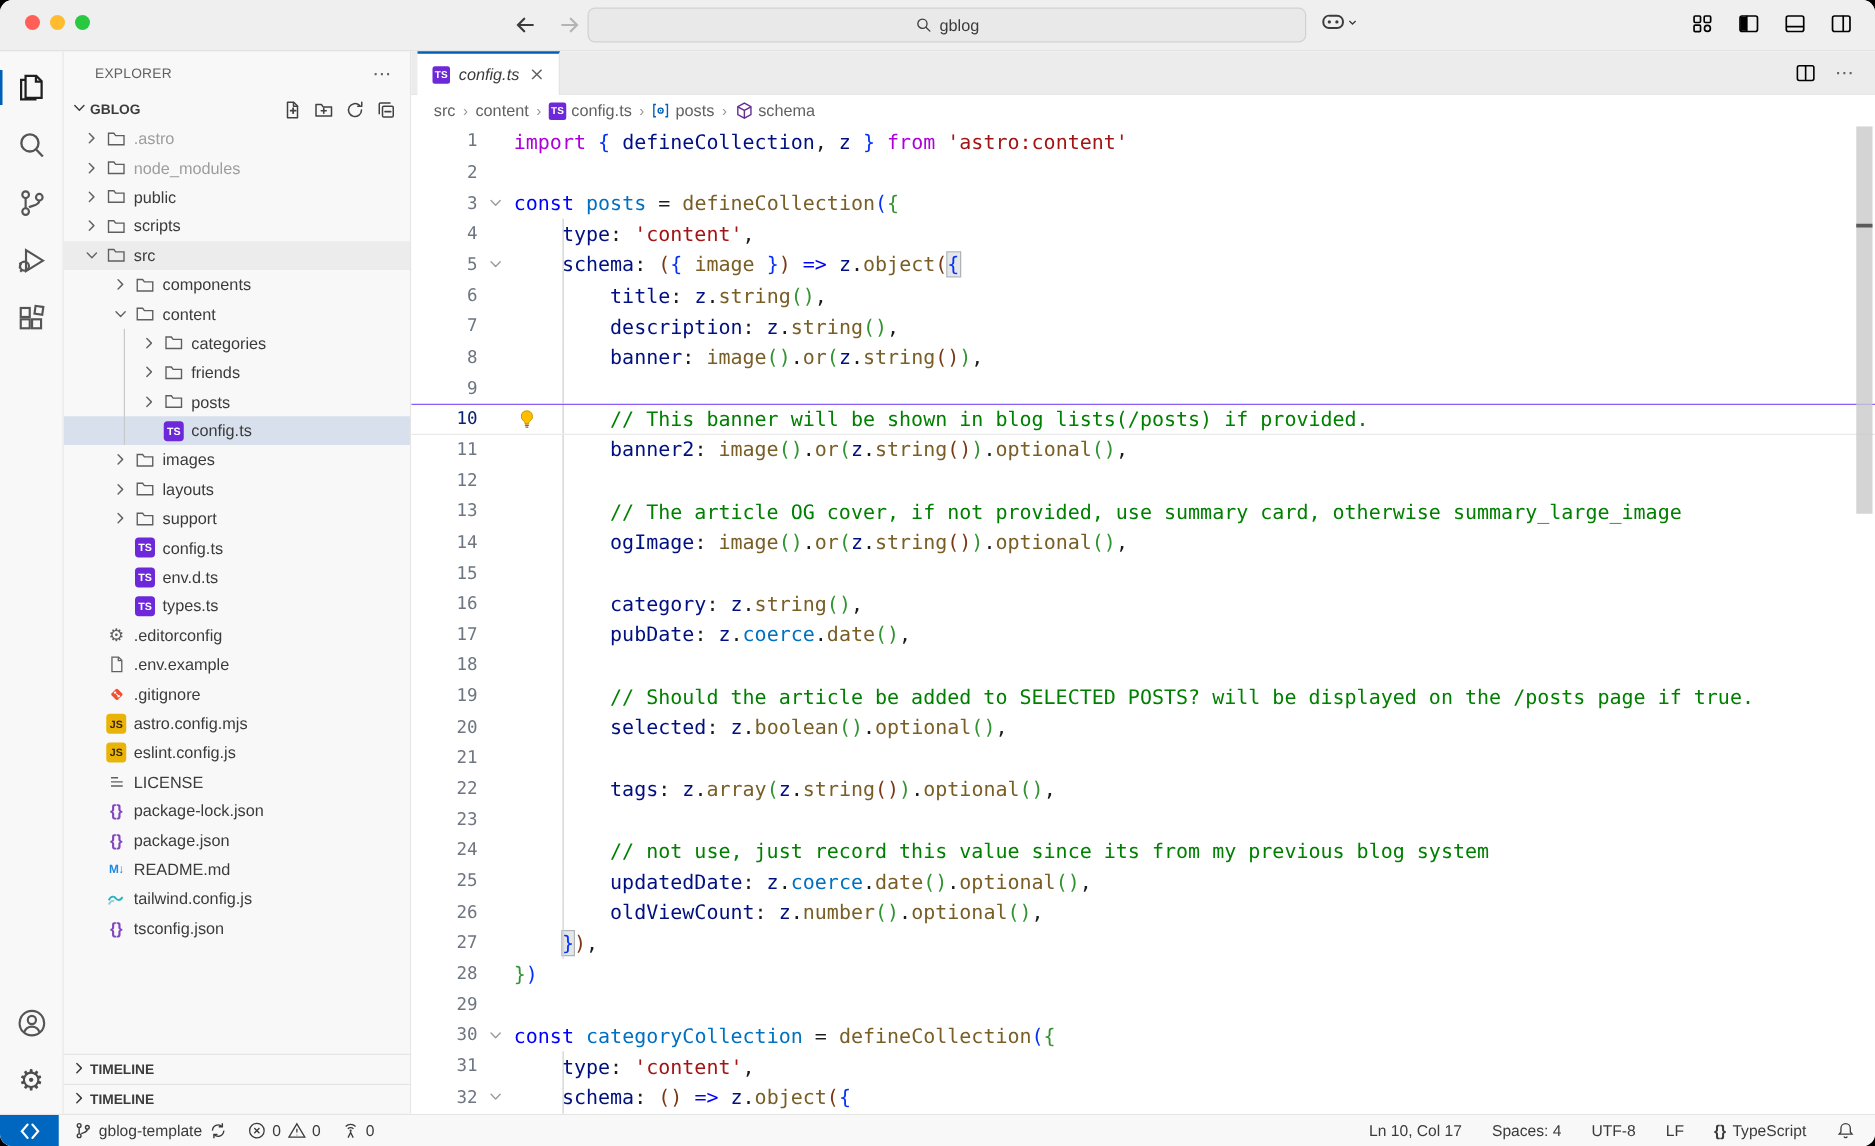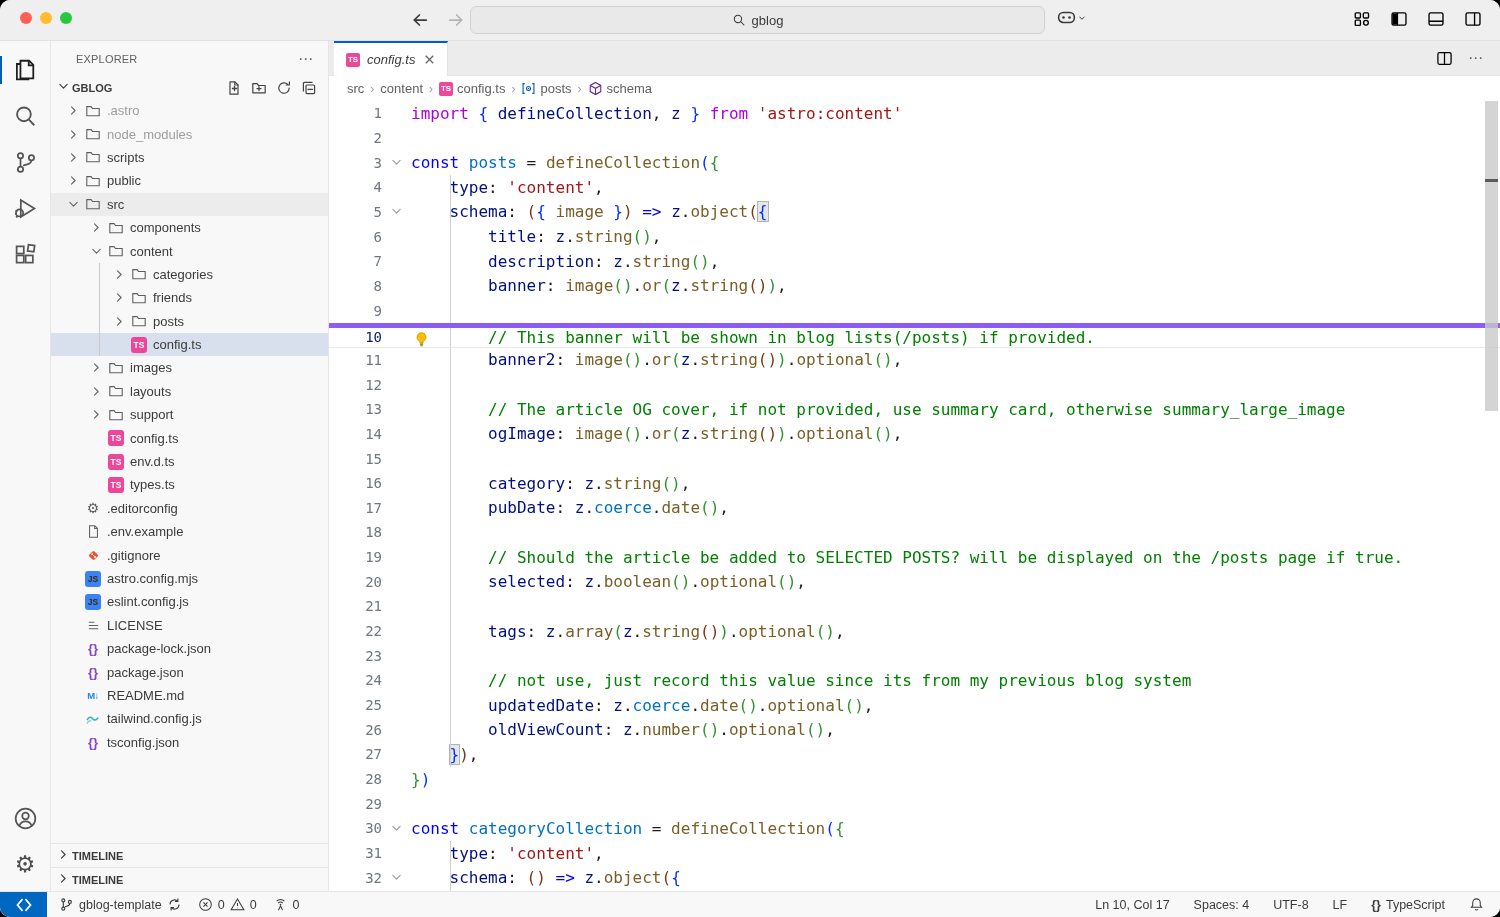--- a/index.html
+++ b/index.html
@@ -47,21 +47,21 @@
   .tabstrip{flex:0 0 35px;background:#ececec;display:flex;align-items:stretch;}
   .tab-gap{width:5px;border-bottom:1px solid #e6e6e6;}
   .tab{background:#fff;border-top:2px solid var(--accent);border-right:1px solid #e3e3e3;display:flex;align-items:center;gap:7px;padding:0 10px 0 12px;font-size:13px;color:#3b3b3b;}
   .tab .tabname{font-style:italic;}
   .tab-filler{flex:1;border-bottom:1px solid #e6e6e6;display:flex;align-items:center;justify-content:flex-end;gap:15px;padding-right:16px;}
   .breadcrumbs{flex:0 0 25px;display:flex;align-items:center;padding-left:18px;font-size:13px;color:#616161;gap:5px;white-space:nowrap;}
   .bsep{color:#9a9a9a;font-size:12px;margin:0 1px;}
   .crumb{display:flex;align-items:center;gap:4px;}
   .codewrap{flex:1;position:relative;overflow:hidden;font-family:"DejaVu Sans Mono","Liberation Mono",monospace;font-size:16px;color:#111;}
   .cl{height:24.66px;display:flex;align-items:center;position:relative;}
-  .cl.active{border-top:5px solid #8b5cf6;border-bottom:1px solid #e9e9e9;height:24.66px;box-sizing:border-box;}
+  .cl.active{border-top:1px solid #8b5cf6;border-bottom:1px solid #e9e9e9;height:24.66px;box-sizing:border-box;}
   .ln{flex:0 0 53px;text-align:right;color:#6e7681;font-size:14px;user-select:none;}
   .cl.active .ln{color:#0b216f;}
   .deco{flex:0 0 29px;display:flex;align-items:center;justify-content:center;position:relative;height:100%;}
   .ct{white-space:pre;}
   .kwp{color:#AF00DB}.kwb{color:#0000FF}.var{color:#001080}.cst{color:#0070C1}.fn{color:#795E26}
   .str{color:#A31515}.com{color:#008000}.pun{color:#1b1b1b}
   .b1{color:#0431FA}.b2{color:#319331}.b3{color:#7B3814}
   .m{background:#e4e6e8;outline:1px solid #b0b3b6;}
   .iguide{position:absolute;left:120.5px;top:0;bottom:0;border-left:1px solid #d0d0d0;}
   .bulb{position:absolute;left:84px;top:3px;}
@@ -69,23 +69,23 @@
   .scrollmark{position:absolute;right:2px;top:78px;width:13px;height:3px;background:#5a5a5a;}
   
   .statusbar{flex:0 0 25px;background:#f8f8f8;border-top:1px solid #e5e5e5;display:flex;align-items:center;font-size:12.5px;color:#3b3b3b;}
   .remote{width:47px;height:100%;display:flex;align-items:center;justify-content:center;}
   .sb-left{display:flex;align-items:center;gap:16px;margin-left:12px;}
   .sb-right{margin-left:auto;display:flex;align-items:center;gap:24px;padding-right:16px;}
   .sitem{display:flex;align-items:center;gap:5px;}
   .sitem .pair{display:flex;align-items:center;gap:3px;}
   .icon{display:inline-flex;align-items:center;justify-content:center;}
   .fbadge{width:16px;height:16px;border-radius:3px;display:inline-flex;align-items:center;justify-content:center;font-family:"Liberation Sans",sans-serif;font-size:8.5px;font-weight:700;}
-  .fb-ts{background:#ec4899;color:#fff;}
+  .fb-ts{background:#6d28d9;color:#fff;}
   .fb-ts.small{width:14px;height:14px;font-size:8px;border-radius:2px;}
-  .fb-js{background:#3b82f6;color:#3a2b00;}
+  .fb-js{background:#eab308;color:#3a2b00;}
   .fb-json{color:#8344c0;font-size:13px;font-weight:700;background:transparent;}
   .fb-md{color:#1e88e5;font-size:9.5px;font-weight:700;letter-spacing:-0.5px;background:transparent;}
 </style>
 </head>
 <body>
 
 <div class="window">
 
   <div class="titlebar">
     <div class="traffic">
@@ -303,36 +303,36 @@
                 <path d="M5.5 3.5L10 8l-4.5 4.5" stroke-width="1.4"></path>
               </svg>
             </span>
             <span class="ficon">
               <span class="icon">
                 <svg width="16" height="16" viewBox="0 0 16 16" fill="none" stroke="#5f5f5f" stroke-width="1.1">
                   <path d="M1.8 12.8V3.6h4.3l1.4 1.9h6.7v7.3z"></path>
                 </svg>
               </span>
             </span>
+            <span class="rlabel">public</span>
+          </div>
+          <div class="row   " style="padding-left:14px">
+            <span class="chev">
+              <svg width="13" height="13" viewBox="0 0 16 16" fill="none" stroke="currentColor" stroke-width="1.2" stroke-linecap="round" stroke-linejoin="round">
+                <path d="M5.5 3.5L10 8l-4.5 4.5" stroke-width="1.4"></path>
+              </svg>
+            </span>
+            <span class="ficon">
+              <span class="icon">
+                <svg width="16" height="16" viewBox="0 0 16 16" fill="none" stroke="#5f5f5f" stroke-width="1.1">
+                  <path d="M1.8 12.8V3.6h4.3l1.4 1.9h6.7v7.3z"></path>
+                </svg>
+              </span>
+            </span>
             <span class="rlabel">scripts</span>
-          </div>
-          <div class="row   " style="padding-left:14px">
-            <span class="chev">
-              <svg width="13" height="13" viewBox="0 0 16 16" fill="none" stroke="currentColor" stroke-width="1.2" stroke-linecap="round" stroke-linejoin="round">
-                <path d="M5.5 3.5L10 8l-4.5 4.5" stroke-width="1.4"></path>
-              </svg>
-            </span>
-            <span class="ficon">
-              <span class="icon">
-                <svg width="16" height="16" viewBox="0 0 16 16" fill="none" stroke="#5f5f5f" stroke-width="1.1">
-                  <path d="M1.8 12.8V3.6h4.3l1.4 1.9h6.7v7.3z"></path>
-                </svg>
-              </span>
-            </span>
-            <span class="rlabel">public</span>
           </div>
           <div class="row   hl" style="padding-left:14px">
             <span class="chev">
               <svg width="13" height="13" viewBox="0 0 16 16" fill="none" stroke="currentColor" stroke-width="1.2" stroke-linecap="round" stroke-linejoin="round">
                 <path d="M3.5 5.5L8 10l4.5-4.5" stroke-width="1.4"></path>
               </svg>
             </span>
             <span class="ficon">
               <span class="icon">
                 <svg width="16" height="16" viewBox="0 0 16 16" fill="none" stroke="#5f5f5f" stroke-width="1.1">

